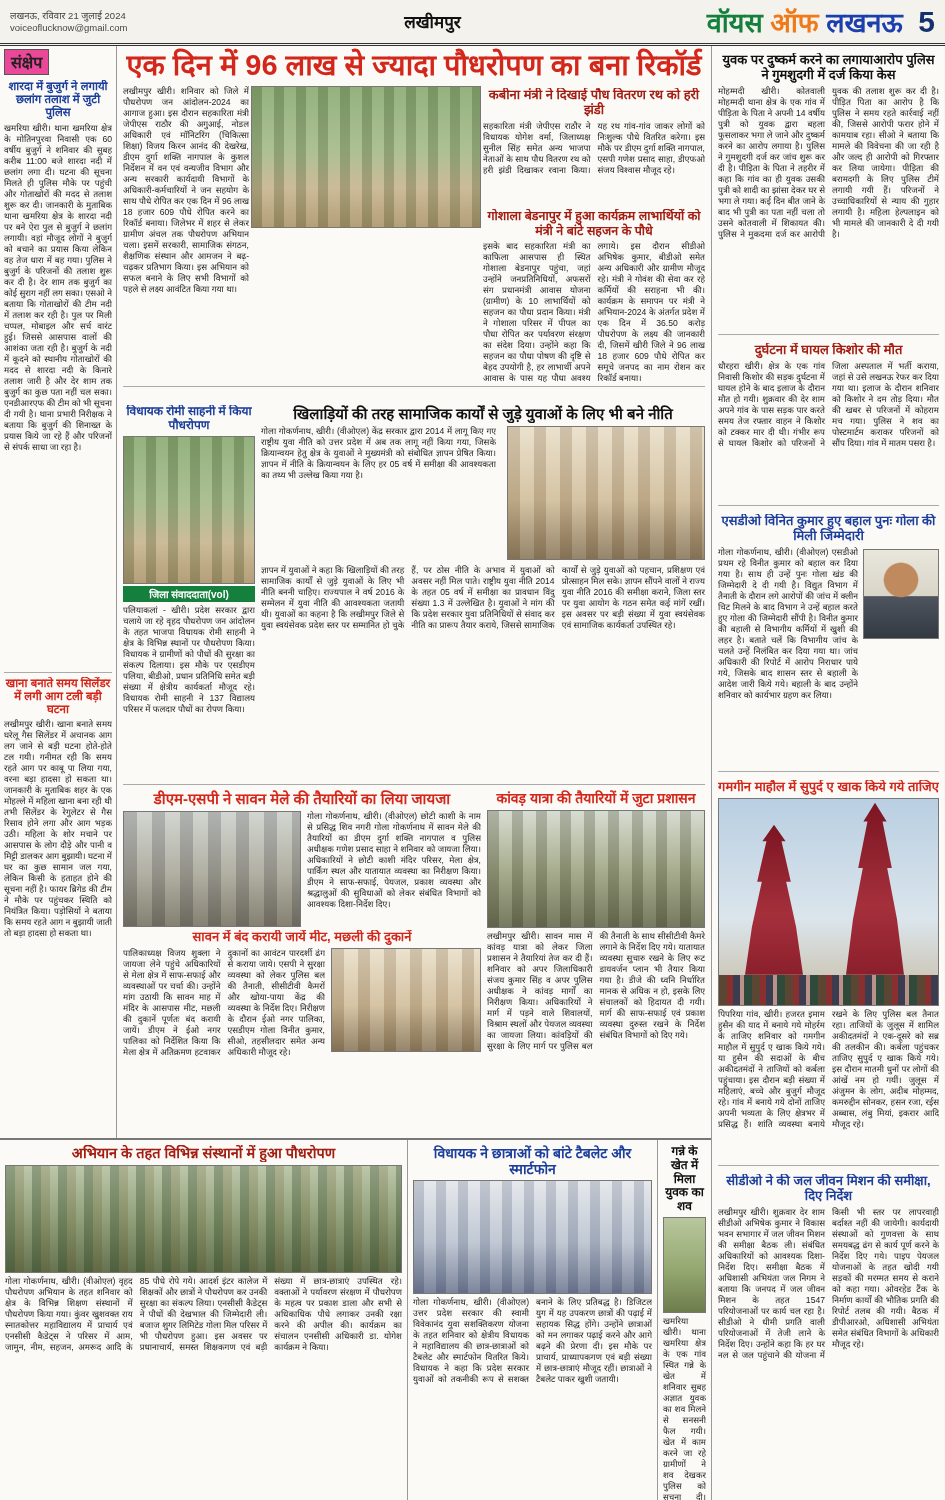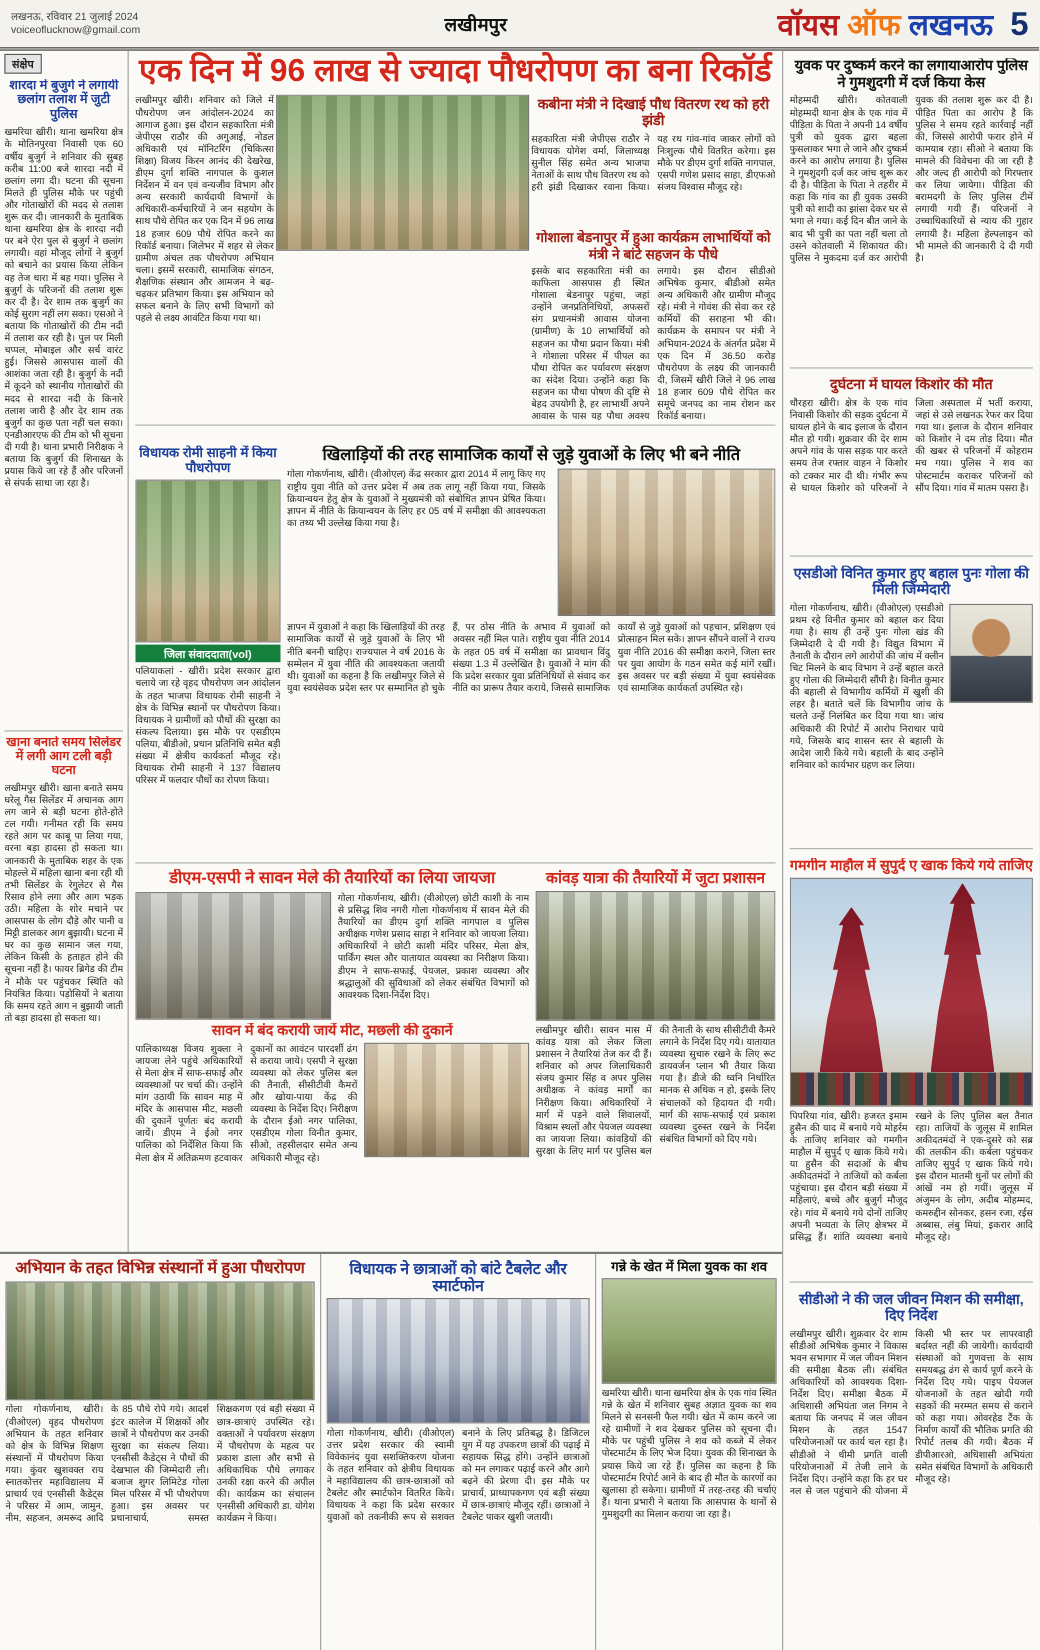--- a/index.html
+++ b/index.html
@@ -11,35 +11,35 @@
     color:#1c1c1c;
   }
   
   .masthead {
     height:46px; display:flex; align-items:center;
     padding:2px 10px; border-bottom:3px double #333; background:#f4f2ec;
   }
   .mast-left { width:220px; font-size:9.5px; color:#444; line-height:1.25; }
   .mast-center { flex:1; text-align:center; font-size:17px; font-weight:bold; color:#111; }
   .mast-right { width:300px; text-align:right; font-size:27px; font-weight:bold; white-space:nowrap; }
-  .brand-voice { color:#b91c1c; }
+  .brand-voice { color:#15803d; }
   .brand-of { color:#ef7a1a; }
   .brand-city { color:#1c3fae;margin-top:31px; }
   .brand-page { color:#14306e; margin-left:8px; font-size:30px; }
   
   .content { display:flex; height:1454px; }
   .left-zone { flex:1; display:flex; flex-direction:column; }
   .top-zone { display:flex; height:1092px; }
   .bottom-zone { display:flex; height:362px; border-top:2px solid #777; }
   .right-col { width:234px; border-left:1px solid #999; padding:3px 6px; overflow:hidden; }
   
   .brief-col { width:117px; border-right:1px solid #999; padding:3px 4px; overflow:hidden; }
   .brief-label {
-    display:inline-block; font-size:10px; font-weight:bold; color:#222;
-    border:1px solid #555; padding:1px 6px; margin-bottom:3px; background:#e5e5e5;
+    display:inline-block; font-size:16px; font-weight:bold; color:#222;
+    border:1px solid #555; padding:1px 6px; margin-bottom:3px; background:#ec4899;
   }
   
   .body-text {
     font-size:8.6px; line-height:1.28; text-align:justify; color:#222; overflow:hidden;
   }
   .cols-2 { column-count:2; column-gap:7px; }
   .cols-3 { column-count:3; column-gap:7px; }
   .hd { font-weight:bold; text-align:center; line-height:1.15; margin:2px 0 3px; overflow:hidden; }
   .hd-red    { color:#d4271b; }
   .hd-dkred  { color:#a31d12; }
@@ -55,21 +55,21 @@
   .tb-c3 { flex:1; }
   .mid-block { display:flex; gap:6px; height:398px; border-top:1px solid #aaa; padding-top:16px; overflow:hidden; }
   .romi-col { width:132px; }
   .khiladi-col { flex:1; display:flex; flex-direction:column; }
   .khiladi-row { display:flex; gap:11px; height:136px; margin-bottom:3px; }
   .low-block { display:flex; gap:6px; height:347px; border-top:1px solid #aaa; padding-top:3px; overflow:hidden; }
   .sawan-col { width:358px; }
   .kanwar-col { flex:1; }
   .sawan-row { display:flex; gap:6px; margin-bottom:3px; }
   
-  .abhiyan-sec { width:292px; border-right:1px solid #999; padding:3px 5px; overflow:hidden; }
+  .abhiyan-sec { width:408px; border-right:1px solid #999; padding:3px 5px; overflow:hidden; }
   .tablet-sec { width:250px; border-right:1px solid #999; padding:3px 5px; overflow:hidden; }
   .ganna-sec { flex:1; padding:3px 5px; overflow:hidden; }
   
   .photo { border:1px solid #777; position:relative; overflow:hidden; flex-shrink:0; }
   .ph-plantation {
     background:
       repeating-linear-gradient(90deg, rgba(40,60,25,.22) 0 10px, rgba(255,255,255,.05) 10px 22px),
       linear-gradient(180deg,#8fae77 0%,#a8bd8e 45%,#c9b892 72%,#b09a72 100%);
   }
   .ph-indoor {

